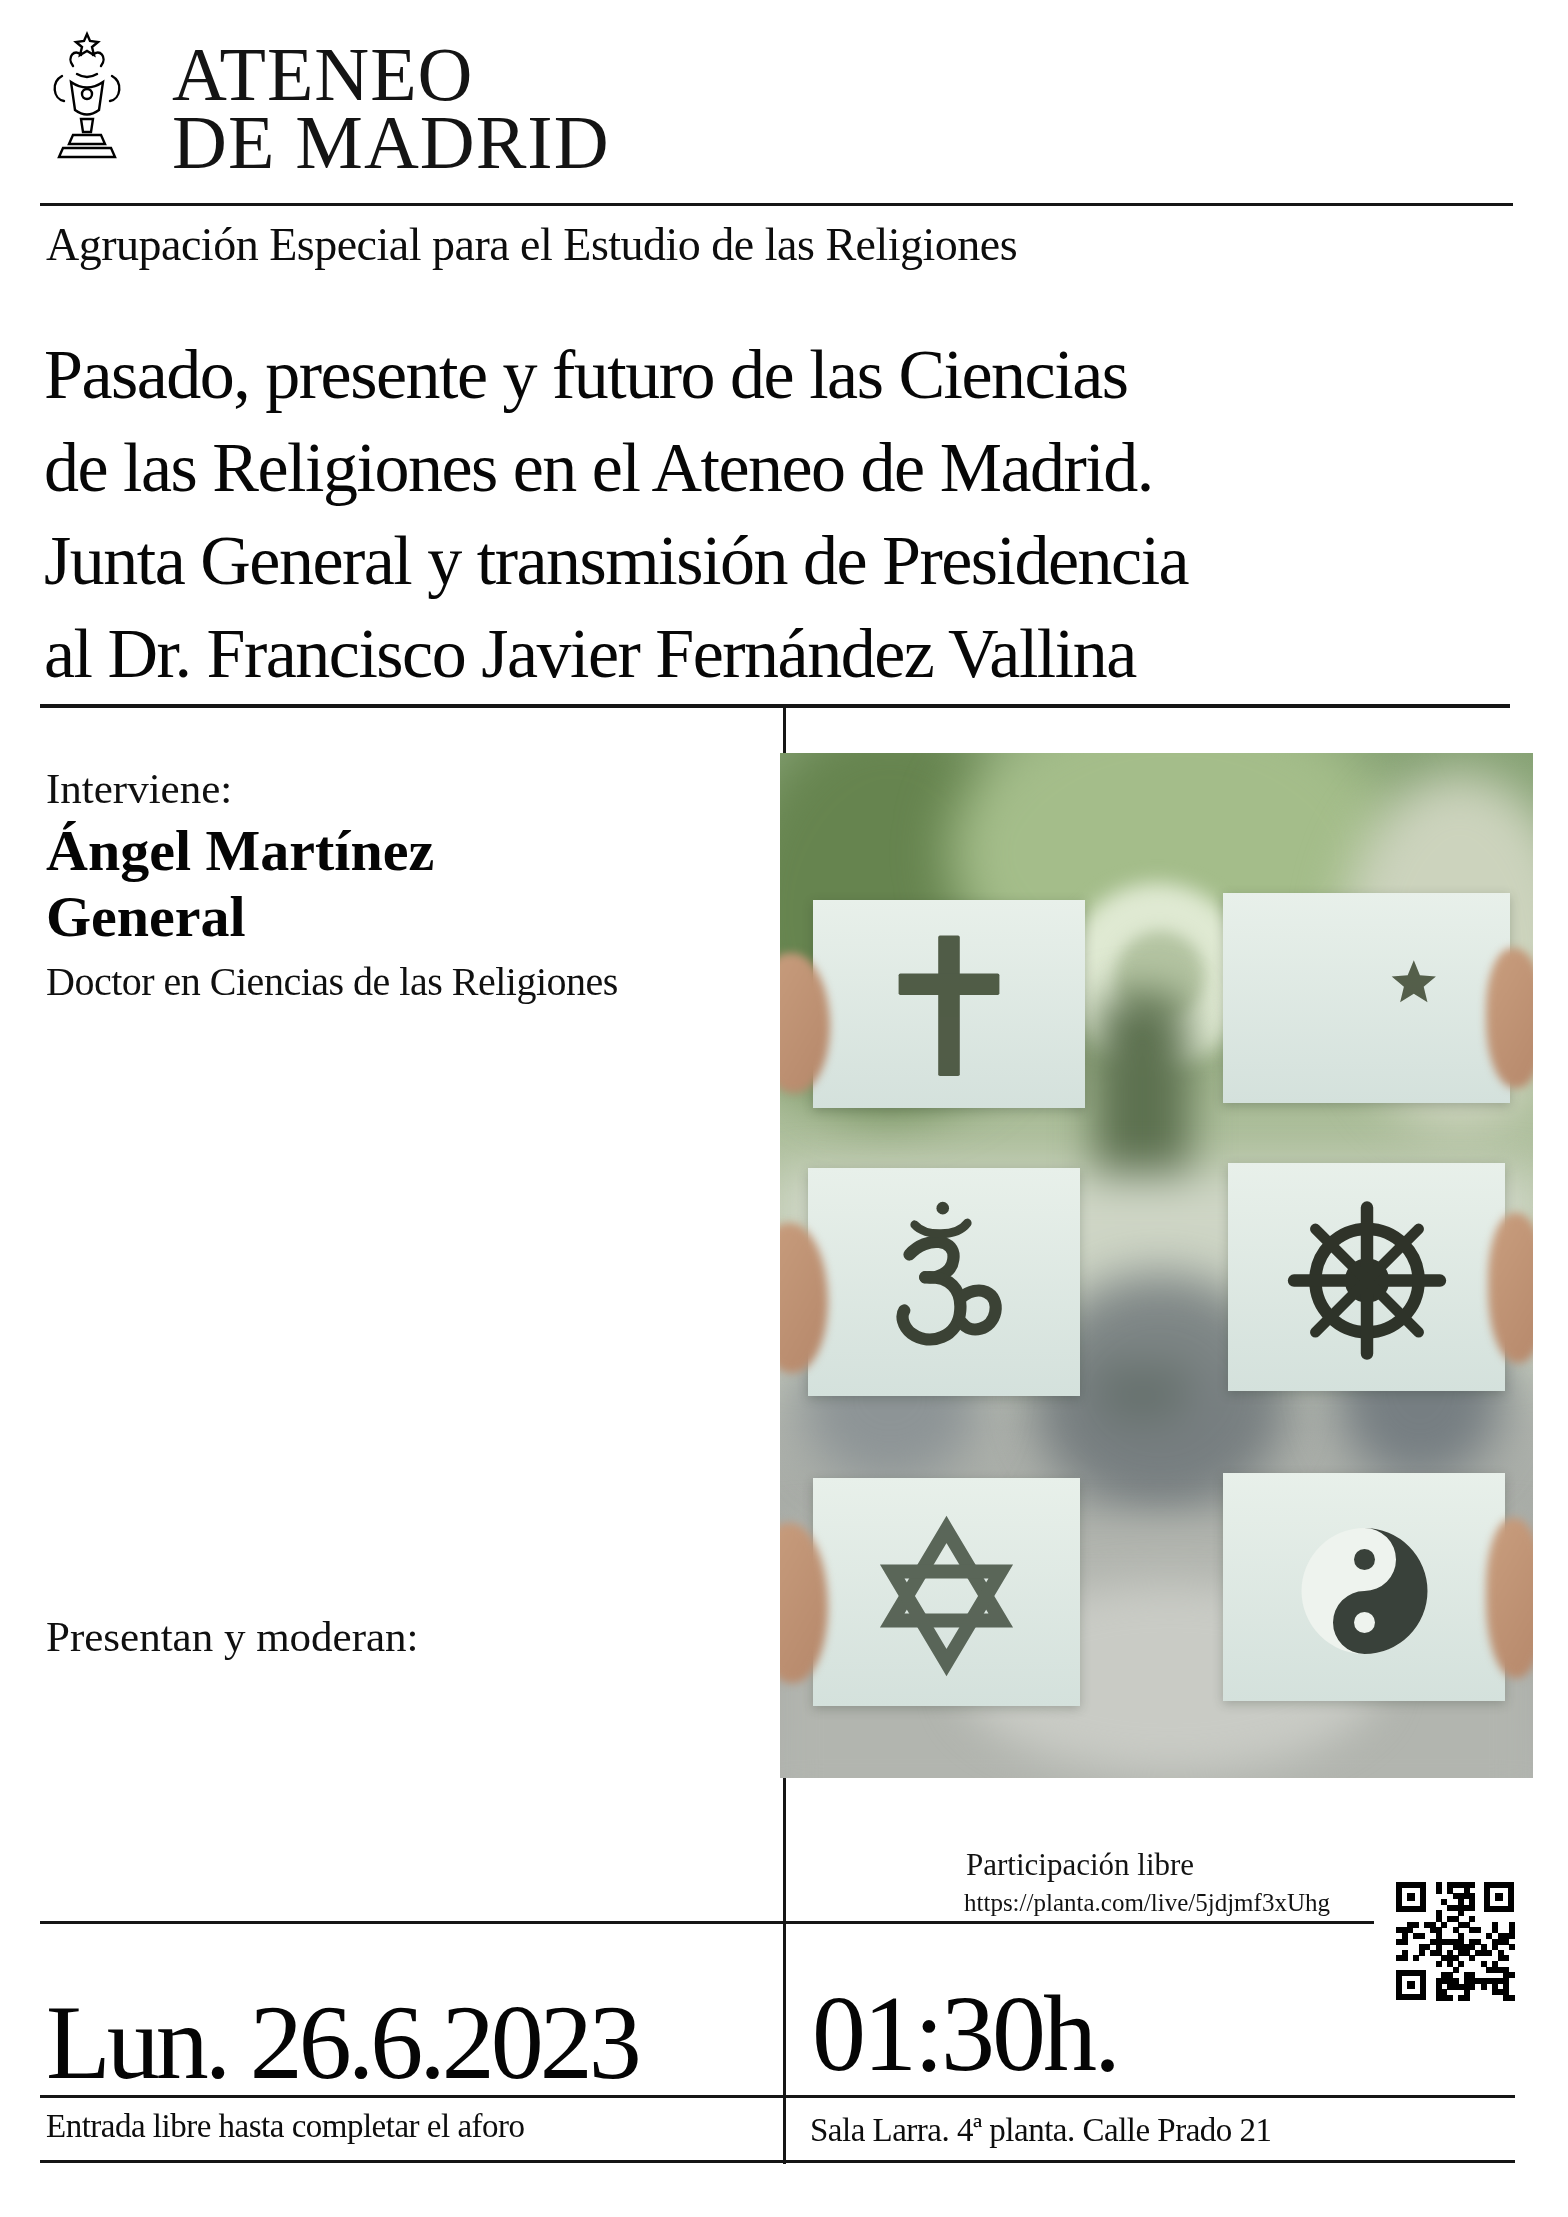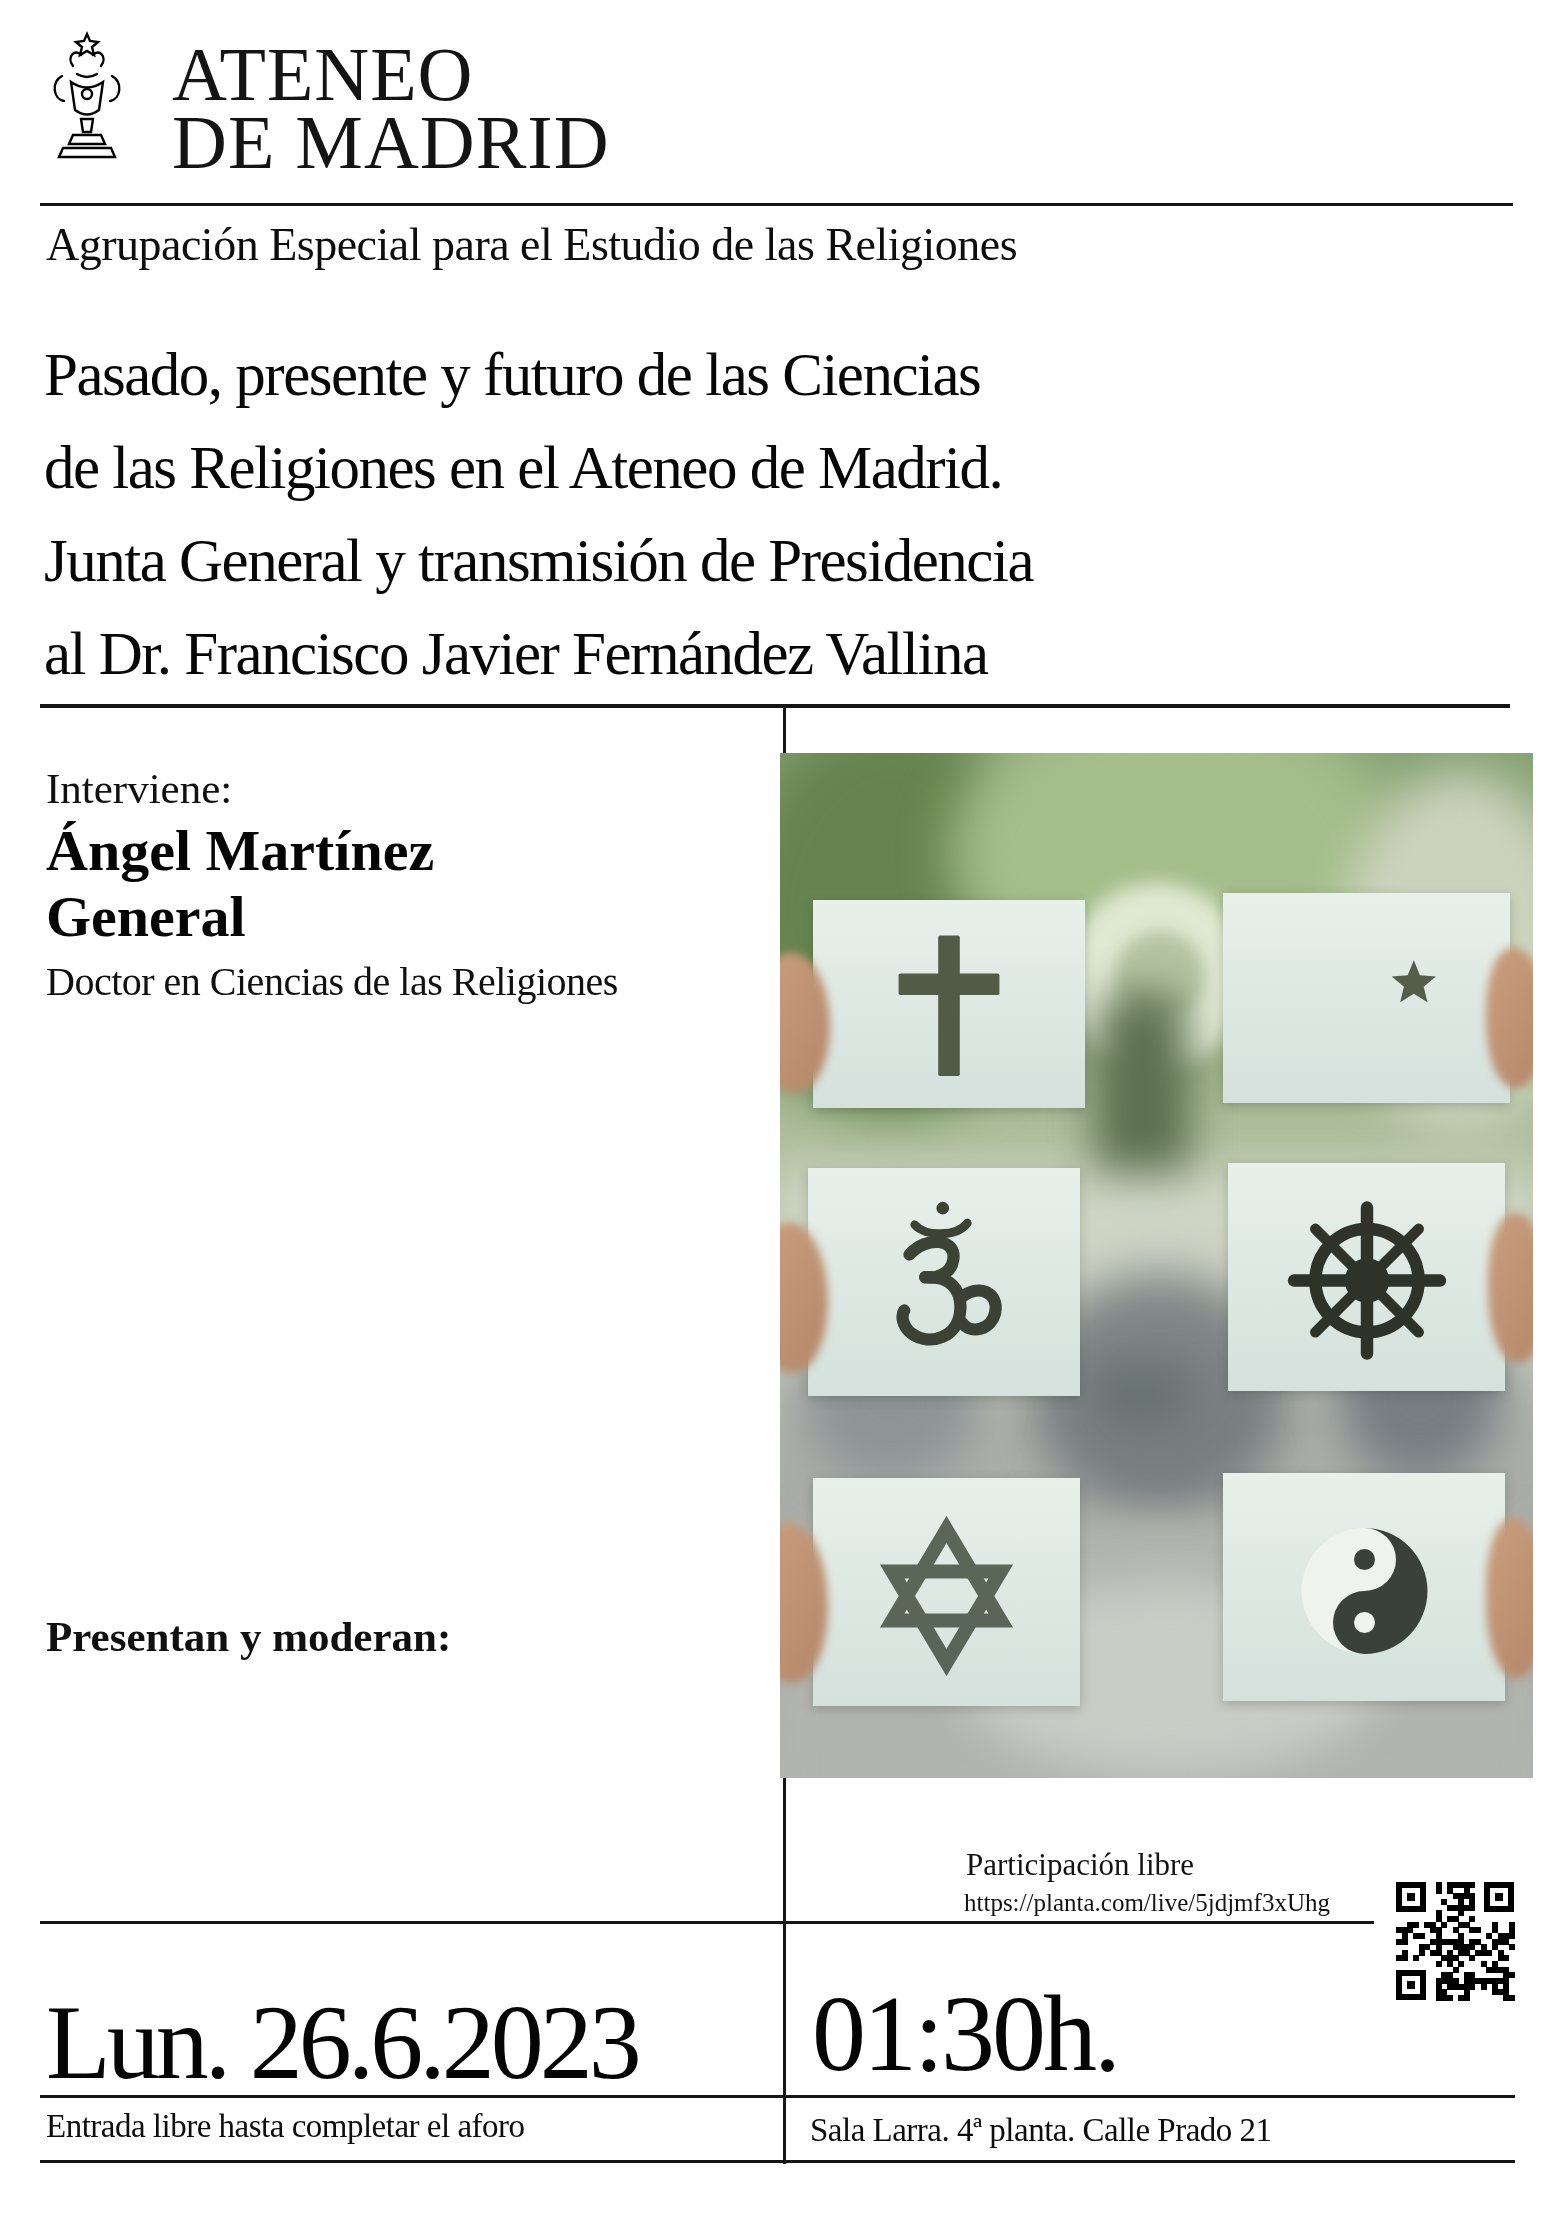--- a/index.html
+++ b/index.html
@@ -7,21 +7,21 @@
     position:relative;width:1568px;height:2217px;margin:0 auto;
     background:#ffffff;overflow:hidden;
     font-family:"Liberation Serif","DejaVu Serif",serif;color:#0b0b0b;
   }
   .abs{position:absolute;}
   
   .brand{left:172px;top:40px;font-size:76px;line-height:68px;letter-spacing:1px;color:#141414;}
   .rule{background:#151515;height:3px;}
   .organizer{left:46px;top:218px;font-size:46px;letter-spacing:-0.5px;color:#0d0d0d;}
   
-  .title{left:44px;top:328px;font-size:61px;line-height:93px;letter-spacing:-1.5px;color:#070707;}
+  .title{left:44px;top:328px;font-size:70px;line-height:93px;letter-spacing:-1.5px;color:#070707;}
   
   .lbl{font-size:43px;color:#101010;}
   .speaker-name{font-size:58px;line-height:66px;font-weight:bold;color:#050505;}
   .credential{font-size:40px;letter-spacing:-0.5px;color:#101010;}
   .mod-name{font-size:54px;line-height:66px;color:#0a0a0a;}
   
   .online-label{left:966px;top:1847px;font-size:31px;color:#131313;}
   .online-url{left:964px;top:1889px;font-size:25px;color:#131313;text-decoration:none;}
   
   .big-date{left:46px;top:1982px;font-size:106px;letter-spacing:-4px;color:#050505;}
@@ -80,21 +80,21 @@
 
   <div class="abs divider"></div>
 
   <div class="abs lbl" style="left:46px;top:764px;">Interviene:</div>
   <div class="abs speaker-name" style="left:46px;top:818px;">
     <div>Ángel Martínez</div>
     <div>General</div>
   </div>
   <div class="abs credential" style="left:46px;top:958px;">Doctor en Ciencias de las Religiones</div>
 
-  <div class="abs lbl" style="left:46px;top:1612px;font-weight:bold;">Presentan y moderan:</div>
+  <div class="abs lbl" style="left:46px;top:1612px;">Presentan y moderan:</div>
 
   <div class="abs photo">
     <div class="blob" style="left:-50px;top:-40px;width:320px;height:400px;background:#66844f;filter:blur(26px);"></div>
     <div class="blob" style="left:170px;top:-60px;width:450px;height:320px;background:#a4bd8a;filter:blur(26px);"></div>
     <div class="blob" style="left:560px;top:20px;width:240px;height:360px;background:#ccd3bd;filter:blur(24px);"></div>
     <div class="blob" style="left:285px;top:130px;width:185px;height:185px;background:#dfe9d2;filter:blur(10px);"></div>
     <div class="blob" style="left:335px;top:178px;width:90px;height:90px;background:#b4c4a2;filter:blur(8px);"></div>
     <div class="blob" style="left:315px;top:240px;width:95px;height:430px;background:#5d7150;filter:blur(20px);border-radius:20%;"></div>
     <div class="blob" style="left:0px;top:420px;width:753px;height:190px;background:#ced5c5;filter:blur(22px);border-radius:0;"></div>
     <div class="blob" style="left:250px;top:520px;width:260px;height:240px;background:#69727651;background:#6a7276;opacity:.8;filter:blur(24px);"></div>

